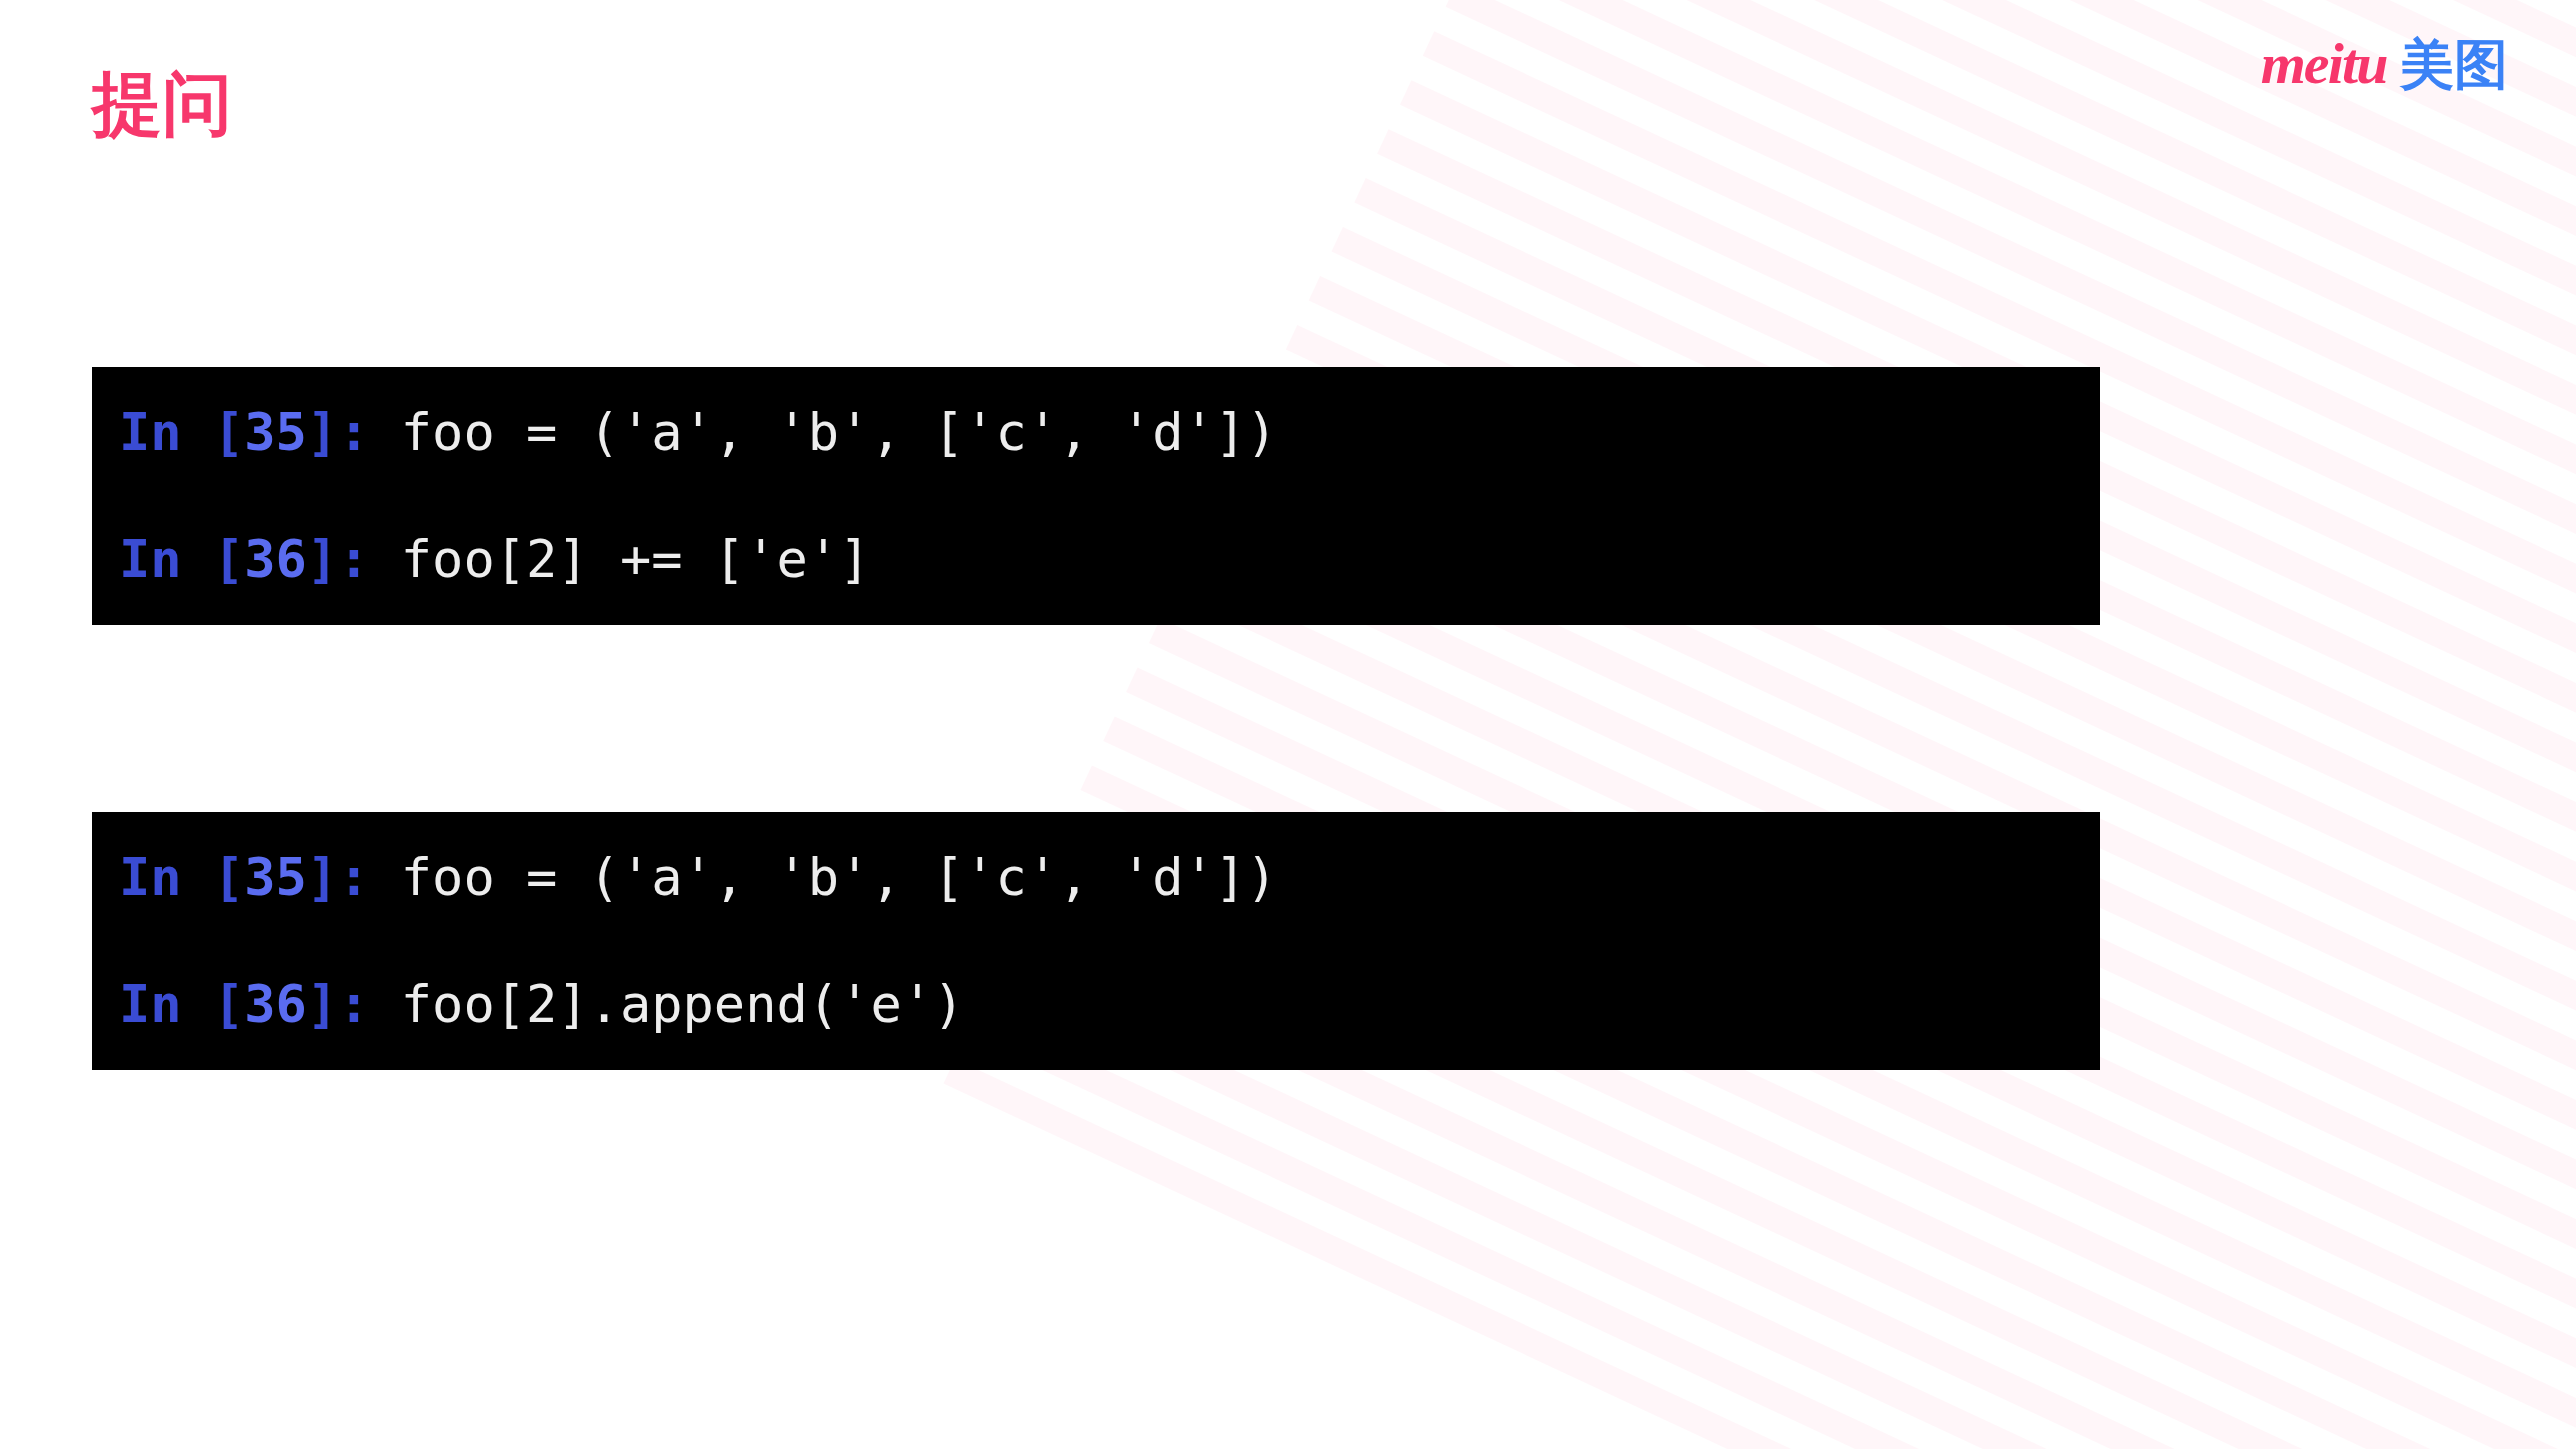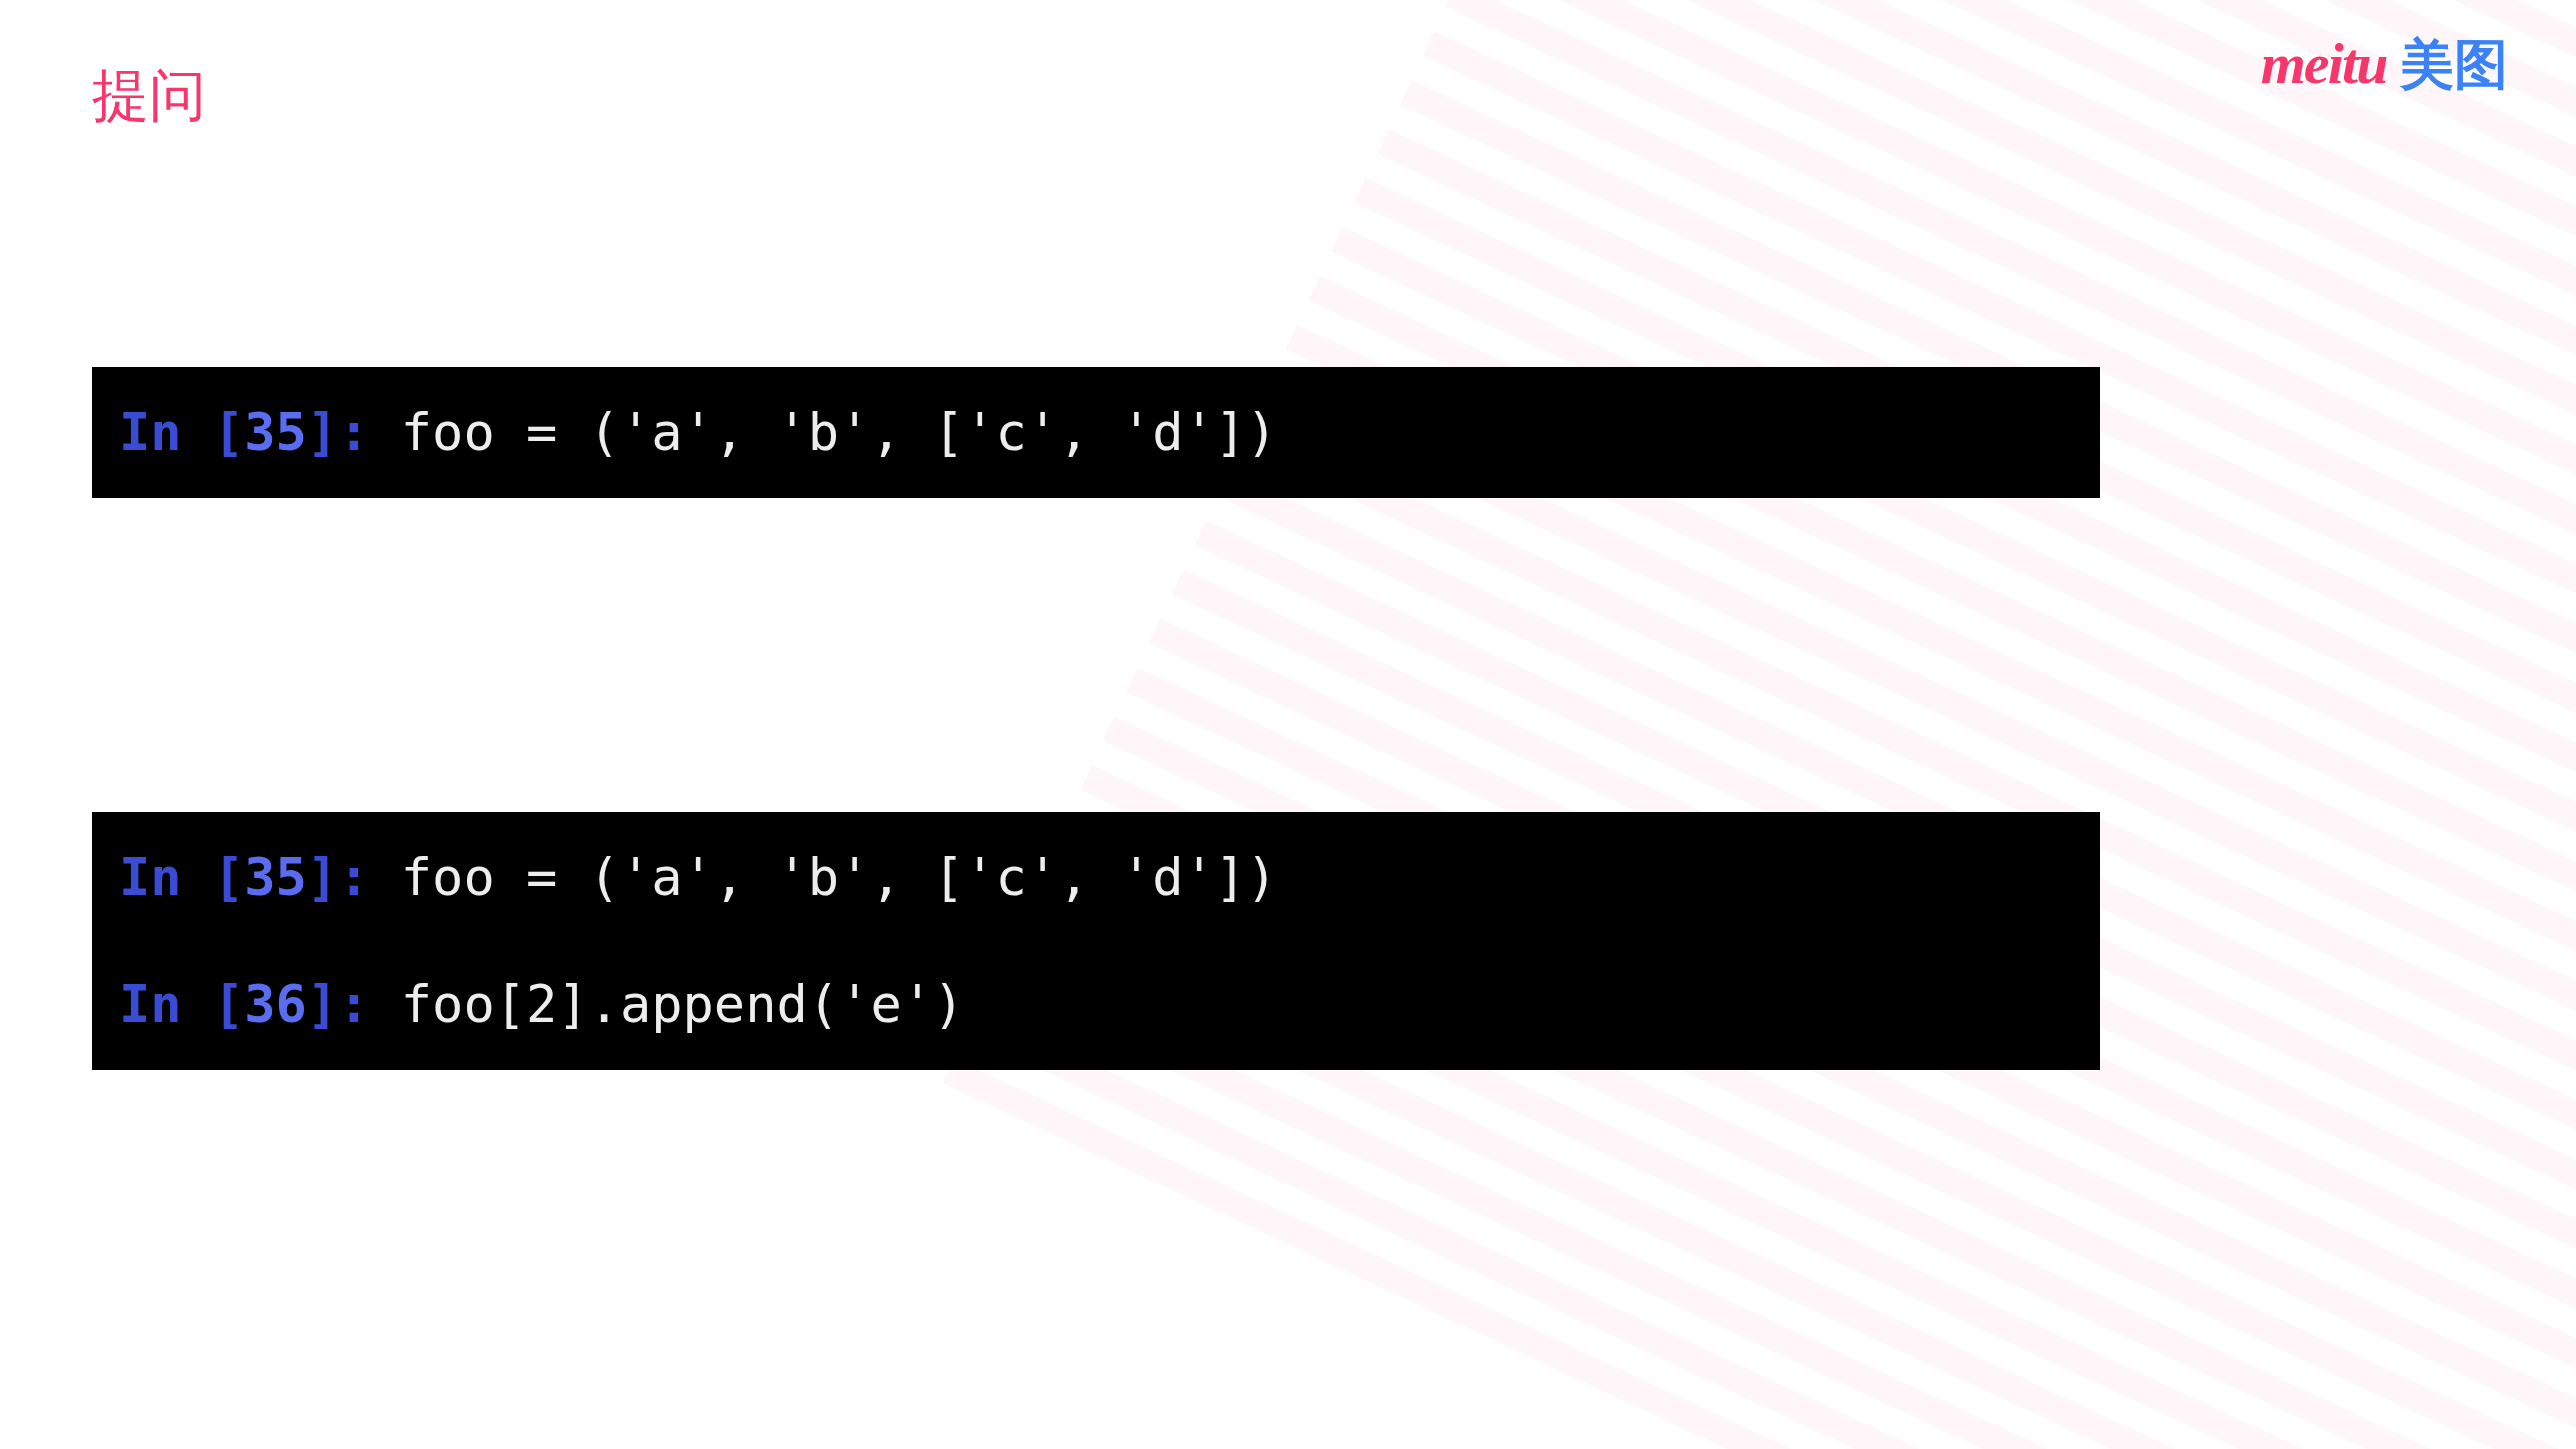--- a/index.html
+++ b/index.html
@@ -23,22 +23,22 @@
     }
     .bg-stripes .stripe {
       height: 27px;
       margin-bottom: 27px;
       background: rgba(255, 105, 150, 0.06);
     }
     .slide-title {
       position: absolute;
       top: 58px;
       left: 92px;
-      font-size: 57px;
-      font-weight: 400;
+      font-size: 70px;
+      font-weight: 700;
       color: #f7376c;
       z-index: 2;
     }
     .brand {
       position: absolute;
       top: 29px;
       right: 68px;
       display: flex;
       align-items: baseline;
       gap: 13.5px;
@@ -123,19 +123,20 @@
 
 <div class="slide-title">提问</div>
 
 <div class="brand">
   <span class="brand-en">meitu</span>
   <span class="brand-cn">美图</span>
 </div>
 
 <div class="code-block code-block-1">
   <div class="code-line"><span class="prompt-in"><span>In [</span><span class="prompt-num">35</span><span>]: </span></span><span class="code-text">foo = ('a', 'b', ['c', 'd'])</span></div>
+  <div class="code-line"><span class="prompt-in"><span>In [</span><span class="prompt-num">36</span><span>]: </span></span><span class="code-text">foo[2] += ['e']</span></div>
 </div>
 
 <div class="code-block code-block-2">
   <div class="code-line"><span class="prompt-in"><span>In [</span><span class="prompt-num">35</span><span>]: </span></span><span class="code-text">foo = ('a', 'b', ['c', 'd'])</span></div>
   <div class="code-line"><span class="prompt-in"><span>In [</span><span class="prompt-num">36</span><span>]: </span></span><span class="code-text">foo[2].append('e')</span></div>
 </div>
 
 
 </body></html>

